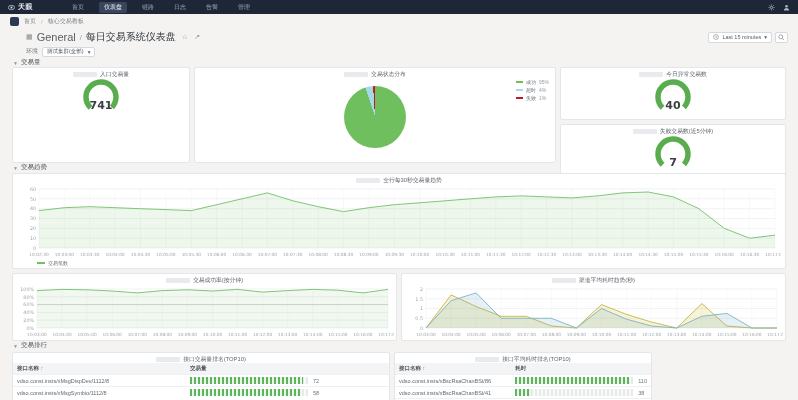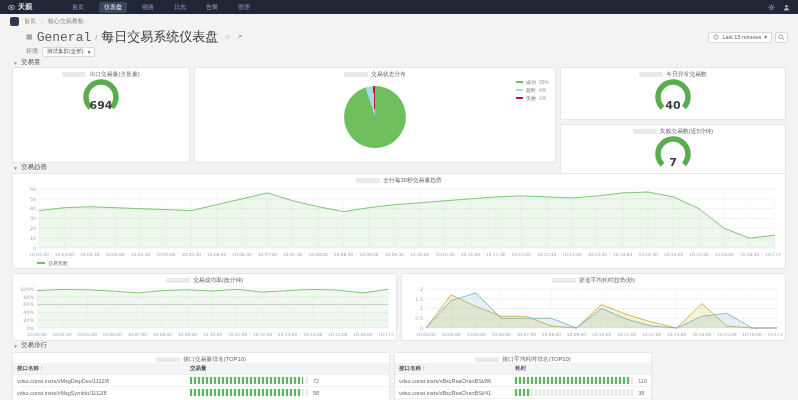--- a/index.html
+++ b/index.html
@@ -18,23 +18,23 @@
 
   
   .crumbrow { height:15px; display:flex; align-items:center; gap:5px; padding:0 10px; }
   .app-sq { width:9px; height:9px; background:#2c3950; border-radius:2px; }
   .crumb { font-size:6px; color:#7c838a; }
   .crumb-sep { font-size:6px; color:#b4b9be; }
 
   
   .titlerow { height:16px; display:flex; align-items:center; padding:0 10px 0 26px; gap:4px; }
   .grid-ico { font-size:7px; color:#8a9097; }
-  .h-folder { font-size:13px; color:#5a6066;font-family:Liberation Mono, monospace; }
+  .h-folder { font-size:11px; color:#5a6066; }
   .h-sep { font-size:7.5px; color:#9aa0a5; }
-  .h-title { font-size:13px; color:#33373c; }
+  .h-title { font-size:10px; color:#33373c; }
   .h-ico { font-size:7px; color:#8a9097; margin-left:2px; cursor:pointer; }
   .titlerow .right { margin-left:auto; display:flex; align-items:center; gap:3px; }
   .timebox { height:11px; border:1px solid #d5d9dd; background:#fff; border-radius:2px;
              display:flex; align-items:center; gap:3px; padding:0 4px; cursor:pointer; }
   .timebox span { font-size:5.5px; color:#5a6066; }
   .caret { font-size:5px; color:#8a9097; }
   .sqbtn { height:11px; width:13px; border:1px solid #d5d9dd; background:#fff; border-radius:2px;
            display:flex; align-items:center; justify-content:center; cursor:pointer; }
 
   
@@ -177,25 +177,25 @@
     <span class="sec-caret">▼</span>
     <span class="sec-label">交易量</span>
   </div>
 
   <div class="grid">
     <div class="row1">
       <div class="gcol left">
         <div class="panel gpanel">
           <div class="ptitle">
             <span class="chip"></span>
-            <span class="ptxt">出口交易量(含批量)</span>
+            <span class="ptxt">入口交易量</span>
           </div>
           <svg class="gauge-svg" width="64" height="42" viewBox="0 0 64 42">
             <circle cx="32" cy="20" r="15" fill="none" stroke="#5aad4e" stroke-width="5.5" stroke-dasharray="70 95" transform="rotate(134 32 20)"></circle>
-            <text x="32" y="32" text-anchor="middle" font-size="11" font-weight="bold" fill="#3c4046">694</text>
+            <text x="32" y="32" text-anchor="middle" font-size="11" font-weight="bold" fill="#3c4046">741</text>
           </svg>
         </div>
       </div>
 
       <div class="panel pie-panel">
         <div class="ptitle">
           <span class="chip"></span>
           <span class="ptxt">交易状态分布</span>
         </div>
         <div class="pie" id="pie" style="background: conic-gradient(rgb(111, 191, 95) 0deg, rgb(111, 191, 95) 342deg, rgb(163, 217, 233) 342deg, rgb(163, 217, 233) 356.4deg, rgb(196, 22, 42) 356.4deg, rgb(196, 22, 42) 360deg);"></div>

